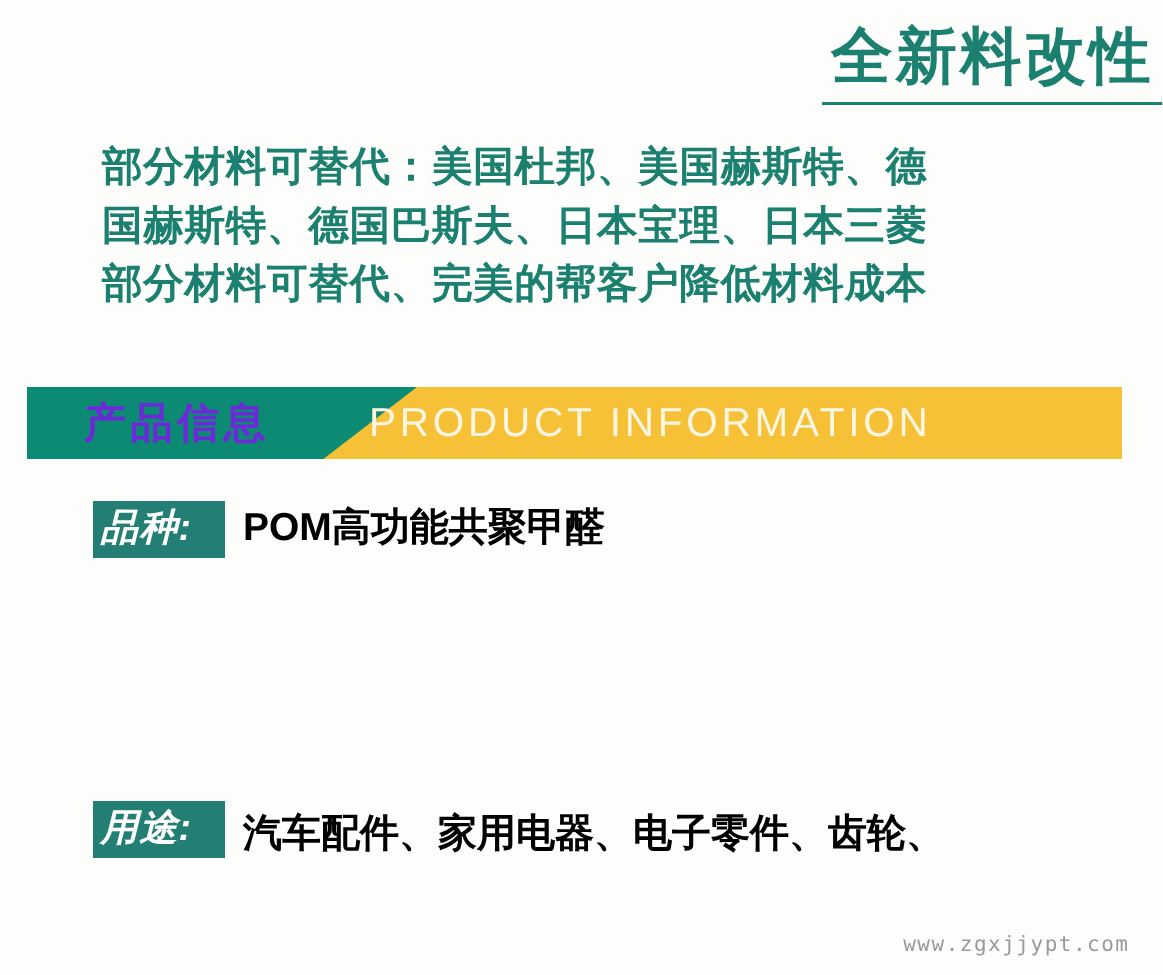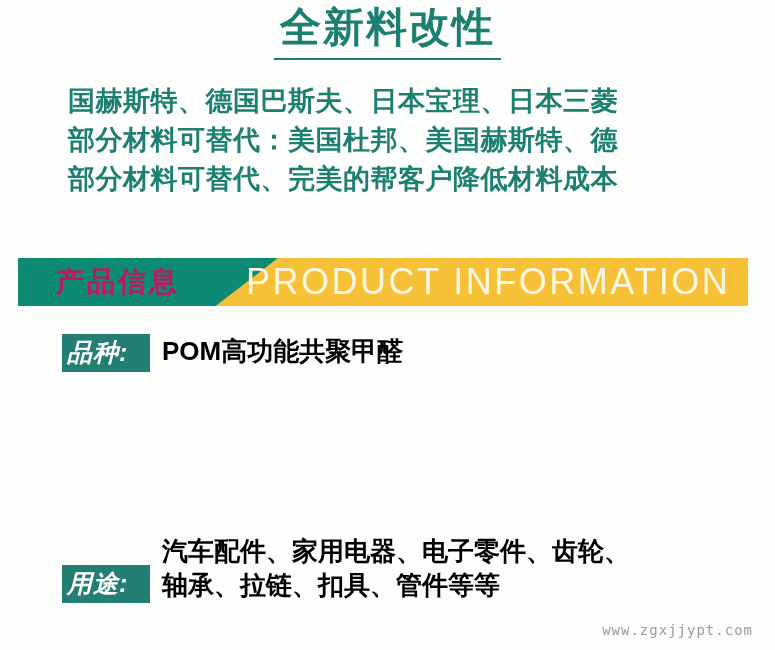--- a/index.html
+++ b/index.html
@@ -11,22 +11,22 @@
     height: 650px;
     background: #fdfdfb;
     font-family: "Liberation Sans", "DejaVu Sans", sans-serif;
     overflow: hidden;
     position: relative;
   }
 
   
   .headline-wrap {
     width: 100%;
-    text-align: center;
-    padding-top: 4px;
+    text-align: right;
+    padding-top: 14px;
     box-sizing: border-box;
   }
   .headline {
     display: inline-block;
     font-size: 41px;
     font-weight: bold;
     letter-spacing: 2px;
     color: #1b806f;
     line-height: 1.15;
     padding: 0 6px 7px 6px;
@@ -64,30 +64,30 @@
     background: #0d8a74;
     clip-path: polygon(0 0, 100% 0, 76% 100%, 0 100%);
   }
   .banner-cn {
     position: absolute;
     left: 38px;
     top: 50%;
     transform: translateY(-50%);
     font-size: 28px;
     font-weight: bold;
-    color: #be185d;
+    color: #6d28d9;
     letter-spacing: 3px;
     white-space: nowrap;
   }
   .banner-en {
     position: absolute;
     left: 228px;
     top: 50%;
     transform: translateY(-50%);
-    font-size: 36px;
+    font-size: 27px;
     color: #fdf6e3;
     letter-spacing: 2.5px;
     white-space: nowrap;
   }
 
   
   .specs {
     position: absolute;
     left: 62px;
     top: 334px;
@@ -149,22 +149,22 @@
   }
 </style>
 </head>
 <body>
 
 <div class="headline-wrap">
   <div class="headline">全新料改性</div>
 </div>
 
 <div class="intro">
+  <span class="intro-line">部分材料可替代：美国杜邦、美国赫斯特、德</span>
   <span class="intro-line">国赫斯特、德国巴斯夫、日本宝理、日本三菱</span>
-  <span class="intro-line">部分材料可替代：美国杜邦、美国赫斯特、德</span>
   <span class="intro-line">部分材料可替代、完美的帮客户降低材料成本</span>
 </div>
 
 <div class="banner">
   <div class="banner-green"></div>
   <div class="banner-cn">产品信息</div>
   <div class="banner-en">PRODUCT INFORMATION</div>
 </div>
 
 <div class="specs">
@@ -180,17 +180,16 @@
 
   <div class="spec-row group-a">
   </div>
 
 </div>
 
 <div class="usage">
   <div class="tag">用途:</div>
   <div class="spec-value">
     <span class="vline">汽车配件、家用电器、电子零件、齿轮、</span>
-    <span class="vline">轴承、拉链、扣具、管件等等</span>
   </div>
 </div>
 
 <div class="watermark">www.zgxjjypt.com</div>
 
 </body></html>

